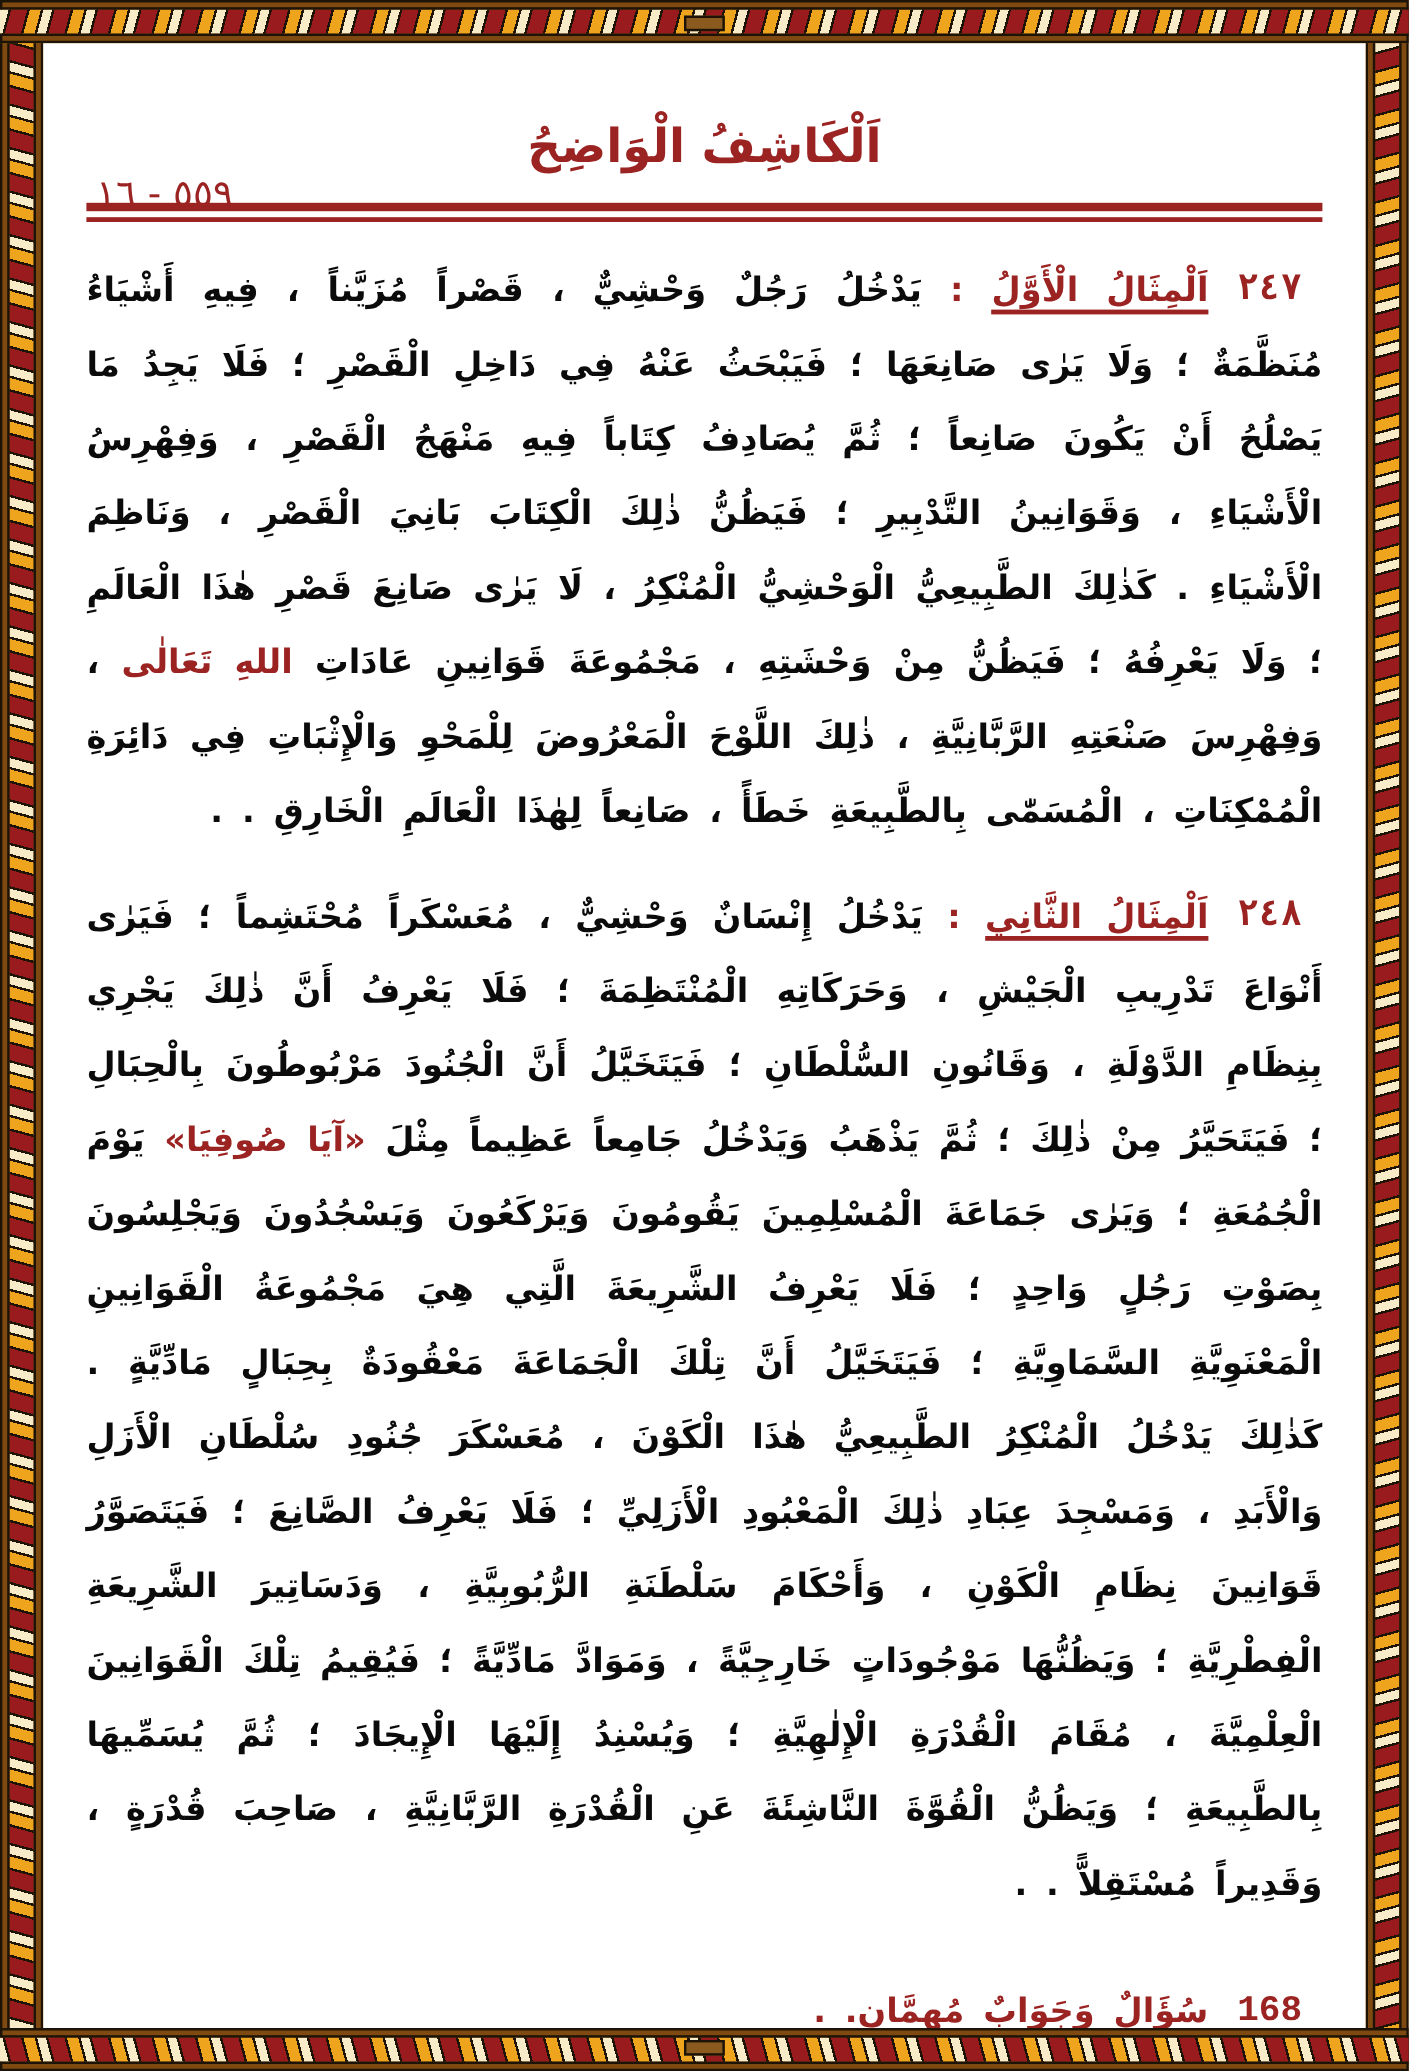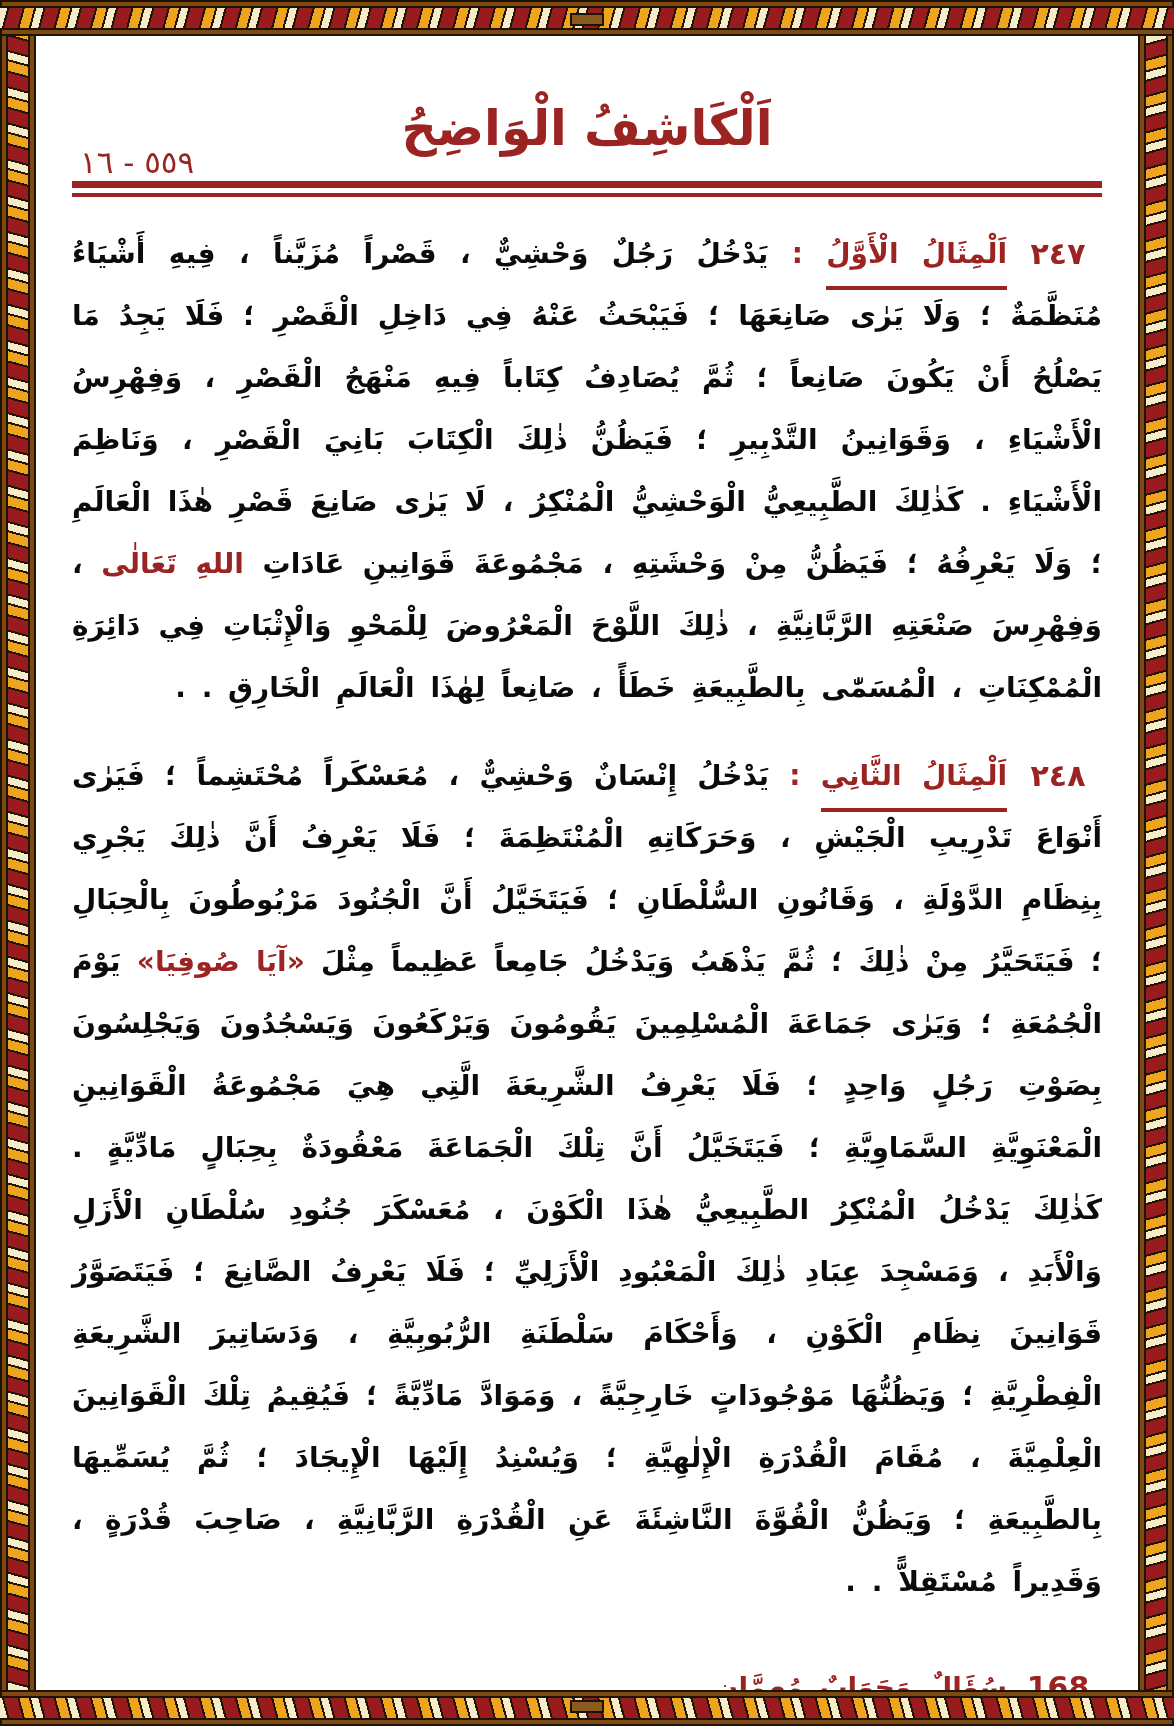--- a/index.html
+++ b/index.html
@@ -68,44 +68,44 @@
   .hdr{position:relative;}
   .pagenum{
     position:absolute;left:8px;top:44px;
     direction:ltr;unicode-bidi:isolate;
     color:var(--red);font-weight:normal;font-size:31px;letter-spacing:2px;
   }
   .title{
     margin:34px 0 0 0;
     text-align:center;
     color:var(--red);
-    font-size:49px;font-weight:bold;
+    font-size:39px;font-weight:bold;
   }
   .rule{
     margin-top:24px;height:16px;box-sizing:border-box;
     border-top:7px solid var(--red);
     border-bottom:4px solid var(--red);
   }
   .para{
     position:relative;
     margin-top:26px;
     font-size:28px;font-weight:bold;line-height:62px;
     color:var(--ink);
     text-align:justify;
     text-indent:95px;
     word-spacing:6px;
   }
   .entry{margin-top:44px;text-align:right;}
   .pnum{
     position:absolute;right:0;top:0;width:88px;
     text-align:center;text-indent:0;
-    color:var(--red);font-weight:bold;font-size:30px;
+    color:var(--red);font-weight:bold;font-size:30px;font-family:Liberation Mono, monospace;
   }
   .hred{color:var(--red);}
-  .u{border-bottom:4px solid var(--red);padding-bottom:16px;}
+  .u{border-bottom:4px solid var(--red);padding-bottom:0;}
   .body{color:var(--ink);}
 </style>
 </head>
 <body>
 
 <div class="page">
 
   <div class="b btop">
       <div class="chain-h"></div>
     </div>

